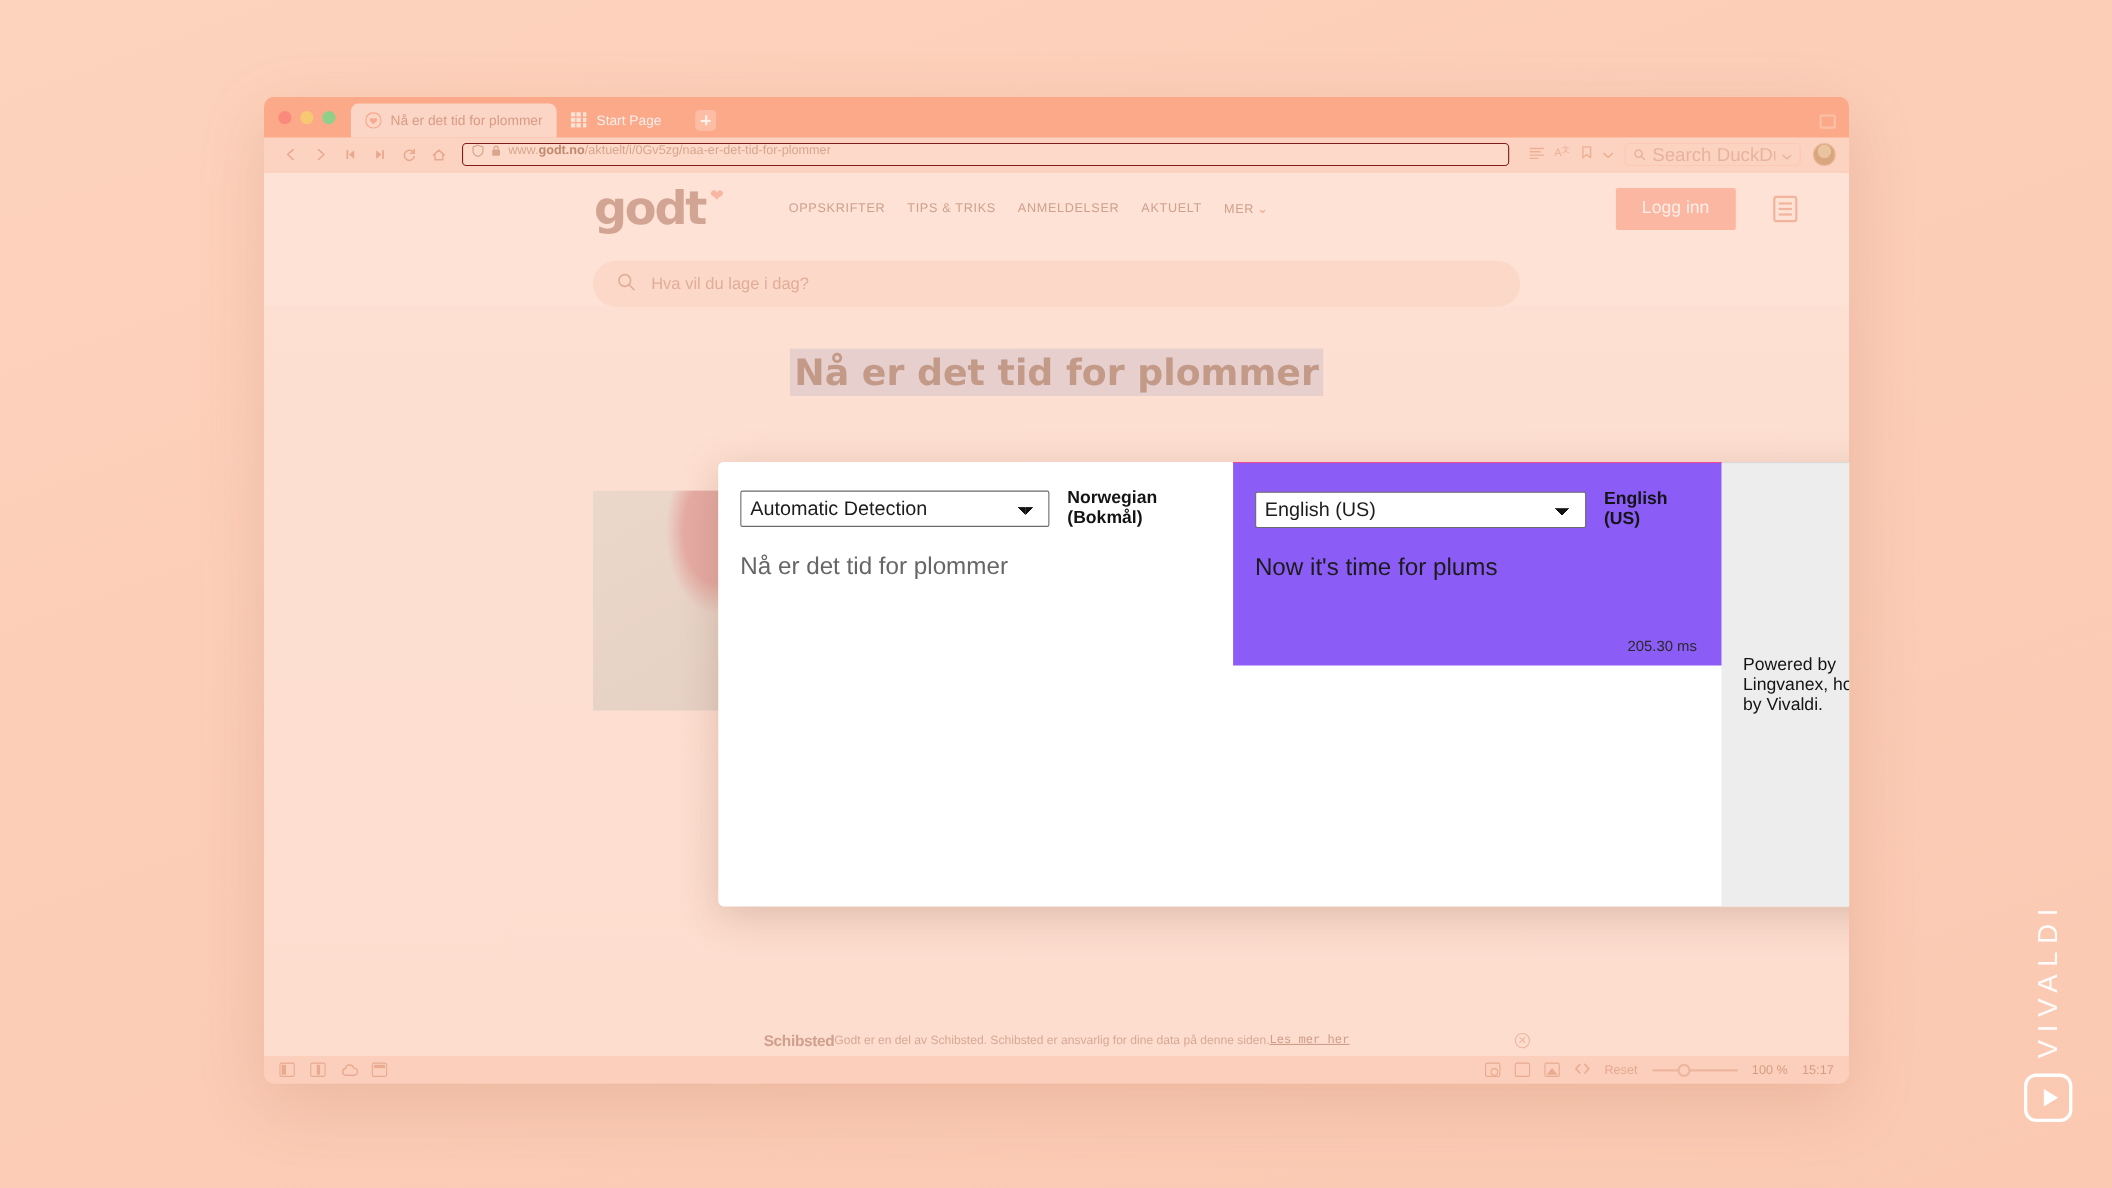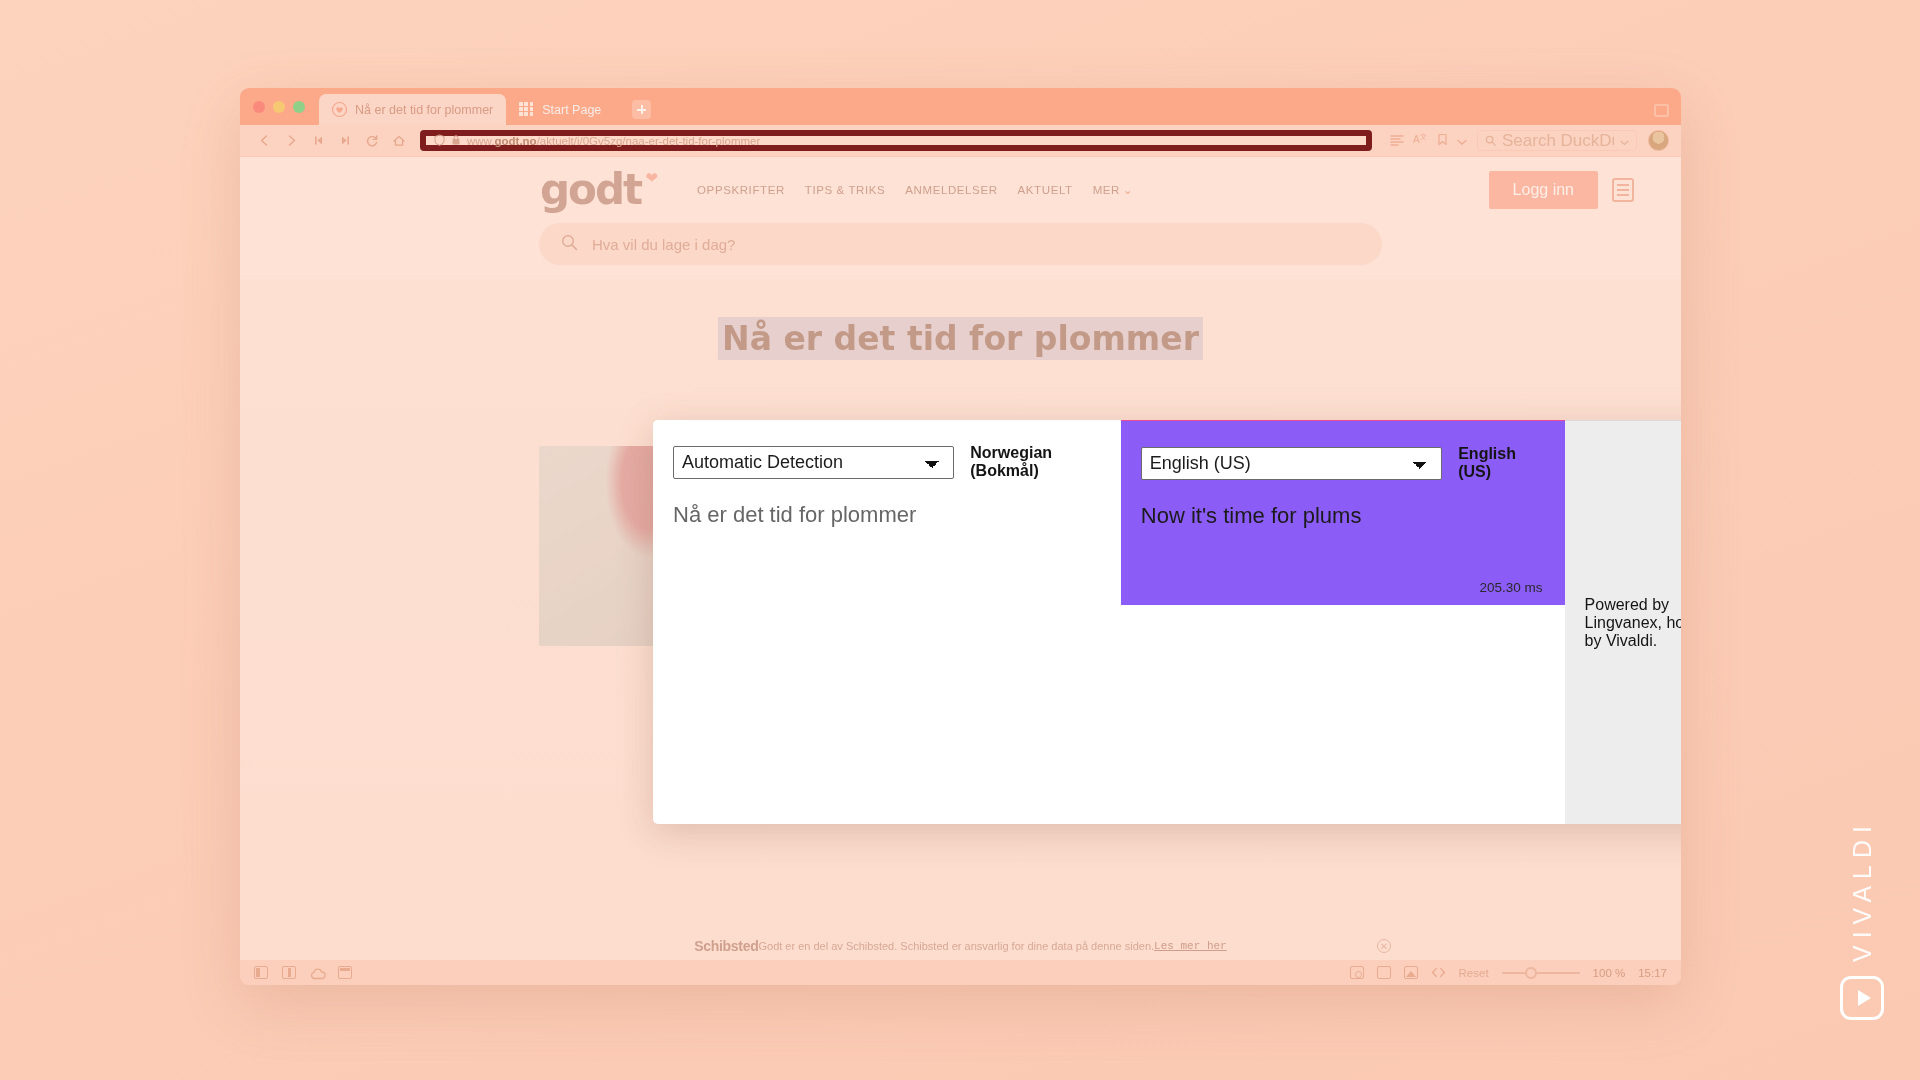--- a/index.html
+++ b/index.html
@@ -114,22 +114,22 @@
     border-bottom: 1px solid #fbc8b3;
   }
   .navbtn {
     width: 24px; height: 24px; flex: 0 0 24px;
     display: flex; align-items: center; justify-content: center;
     color: #e8a88d;
   }
   .navbtn svg { display: block; }
   #urlfield {
     flex: 1 1 auto; height: 21px; margin: 0 8px 0 6px;
-    background: #fdd9ca; border: 6px solid #7f1d1d; border-radius: 4px;
-    display: flex; align-items: center; gap: 6px;
+    background: #fdd9ca; border: 1px solid #7f1d1d; border-radius: 4px;
+    display: flex; gap: 6px;
     padding: 0 8px;
     font-size: 11.5px; color: #d8a68e;
     min-width: 0;
   }
   #urlfield .urltext { white-space: nowrap; overflow: hidden; text-overflow: ellipsis; }
   #urlfield .urltext b { color: #c08a70; font-weight: 700; }
   .toolgroup { display: flex; align-items: center; gap: 9px; padding: 0 7px; color: #eeae94; }
   #searchfield {
     width: 160px; height: 21px; flex: 0 0 160px;
     border: 1px solid #fbc9b5; border-radius: 4px;
@@ -150,20 +150,21 @@
     position: absolute; left: 0; right: 0; top: 69px; bottom: 25px;
     background: #fde2d5;
     overflow: hidden;
   }
   #site-header {
     height: 66px;
     display: flex; align-items: center;
     padding: 0 25px;
     position: relative;
     background: #fde2d5;
+    gap: 20px;
   }
   #logo {
     font-size: 42px; font-weight: 700; color: #d2a493;
     letter-spacing: -2px; line-height: 1;
     position: relative;
     margin-left: 275px;
     font-family: "DejaVu Sans", sans-serif;
   }
   #logo .heart {
     position: absolute; right: -15px; top: 2px;
@@ -185,21 +186,21 @@
     width: 22px; height: 24px; margin-left: 14px; margin-right: 22px;
     border: 2px solid #f3b49e; border-radius: 3px;
     position: relative;
   }
   #notebtn:before {
     content:""; position:absolute; left: 3px; right: 3px; top: 4px; height: 2px;
     background: #f3b49e; box-shadow: 0 5px 0 #f3b49e, 0 10px 0 #f3b49e;
   }
 
   #sitesearch-wrap {
-    height: 56px; display: flex; align-items: flex-start; justify-content: center;
+    height: 56px; display: flex; align-items: flex-end; justify-content: center;
     background: #fde2d5;
   }
   #sitesearch {
     width: 843px; height: 42px;
     background: #fcd8c8; border-radius: 24px;
     display: flex; align-items: center; gap: 14px;
     padding: 0 22px;
     font-size: 15px; color: #e0ad99;
   }
 

